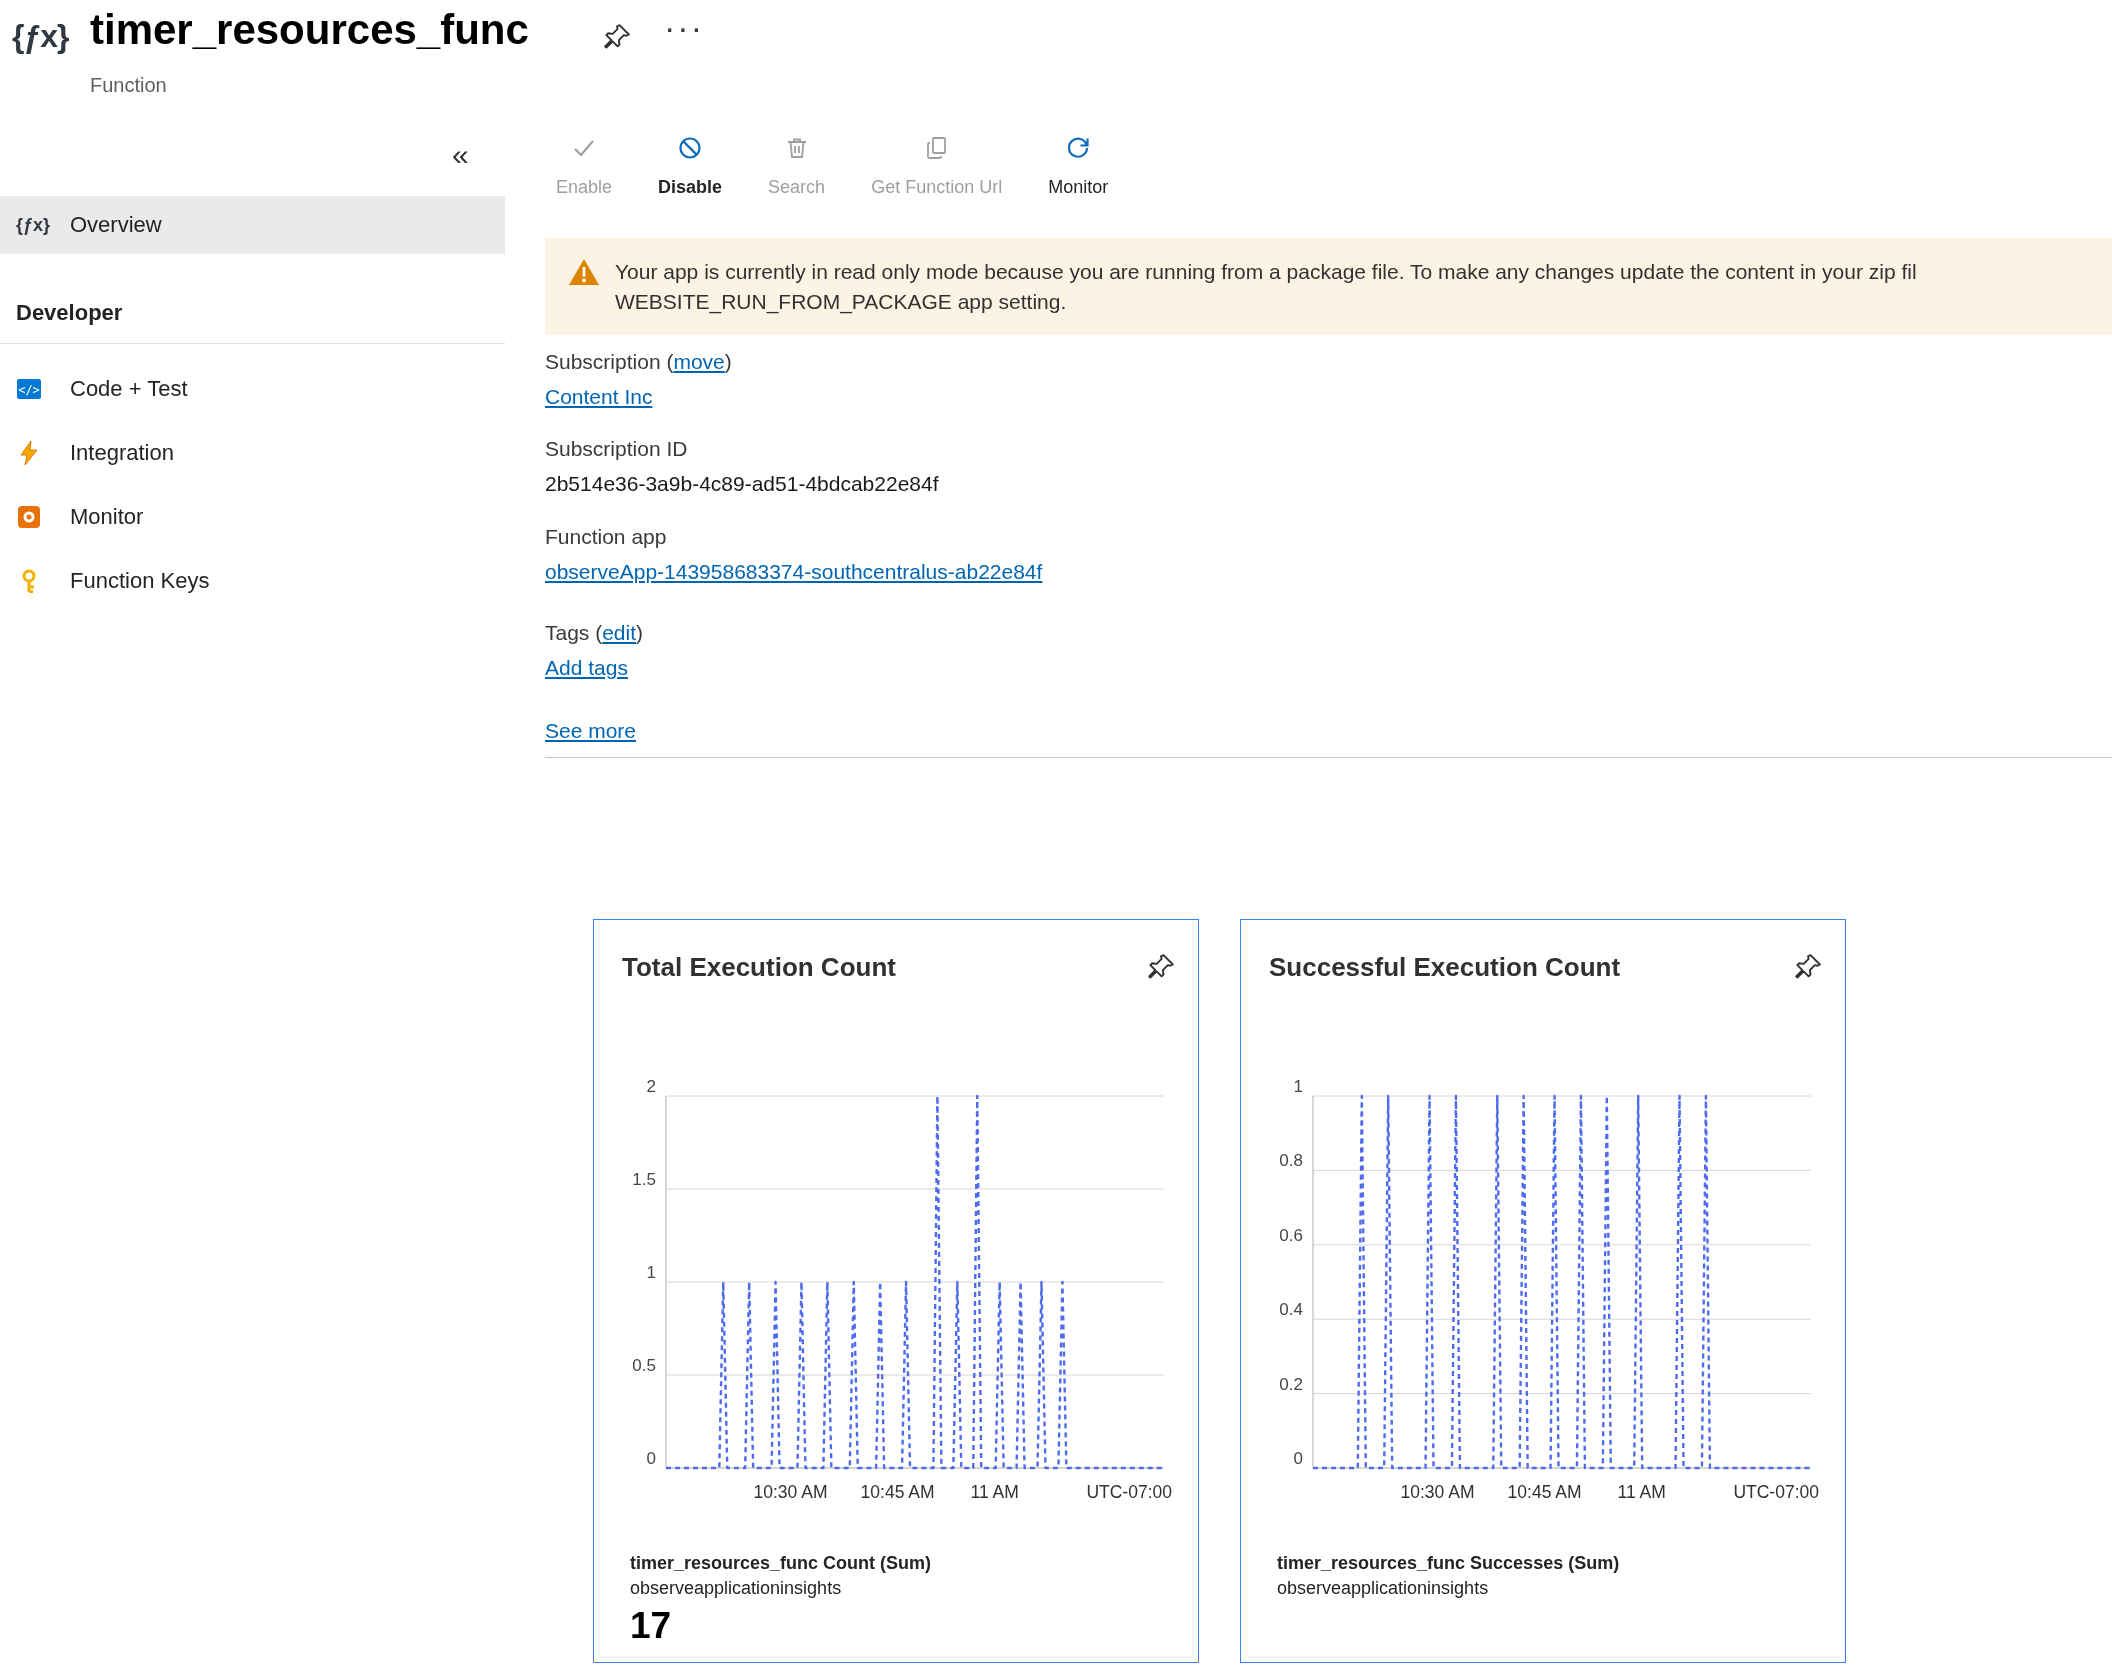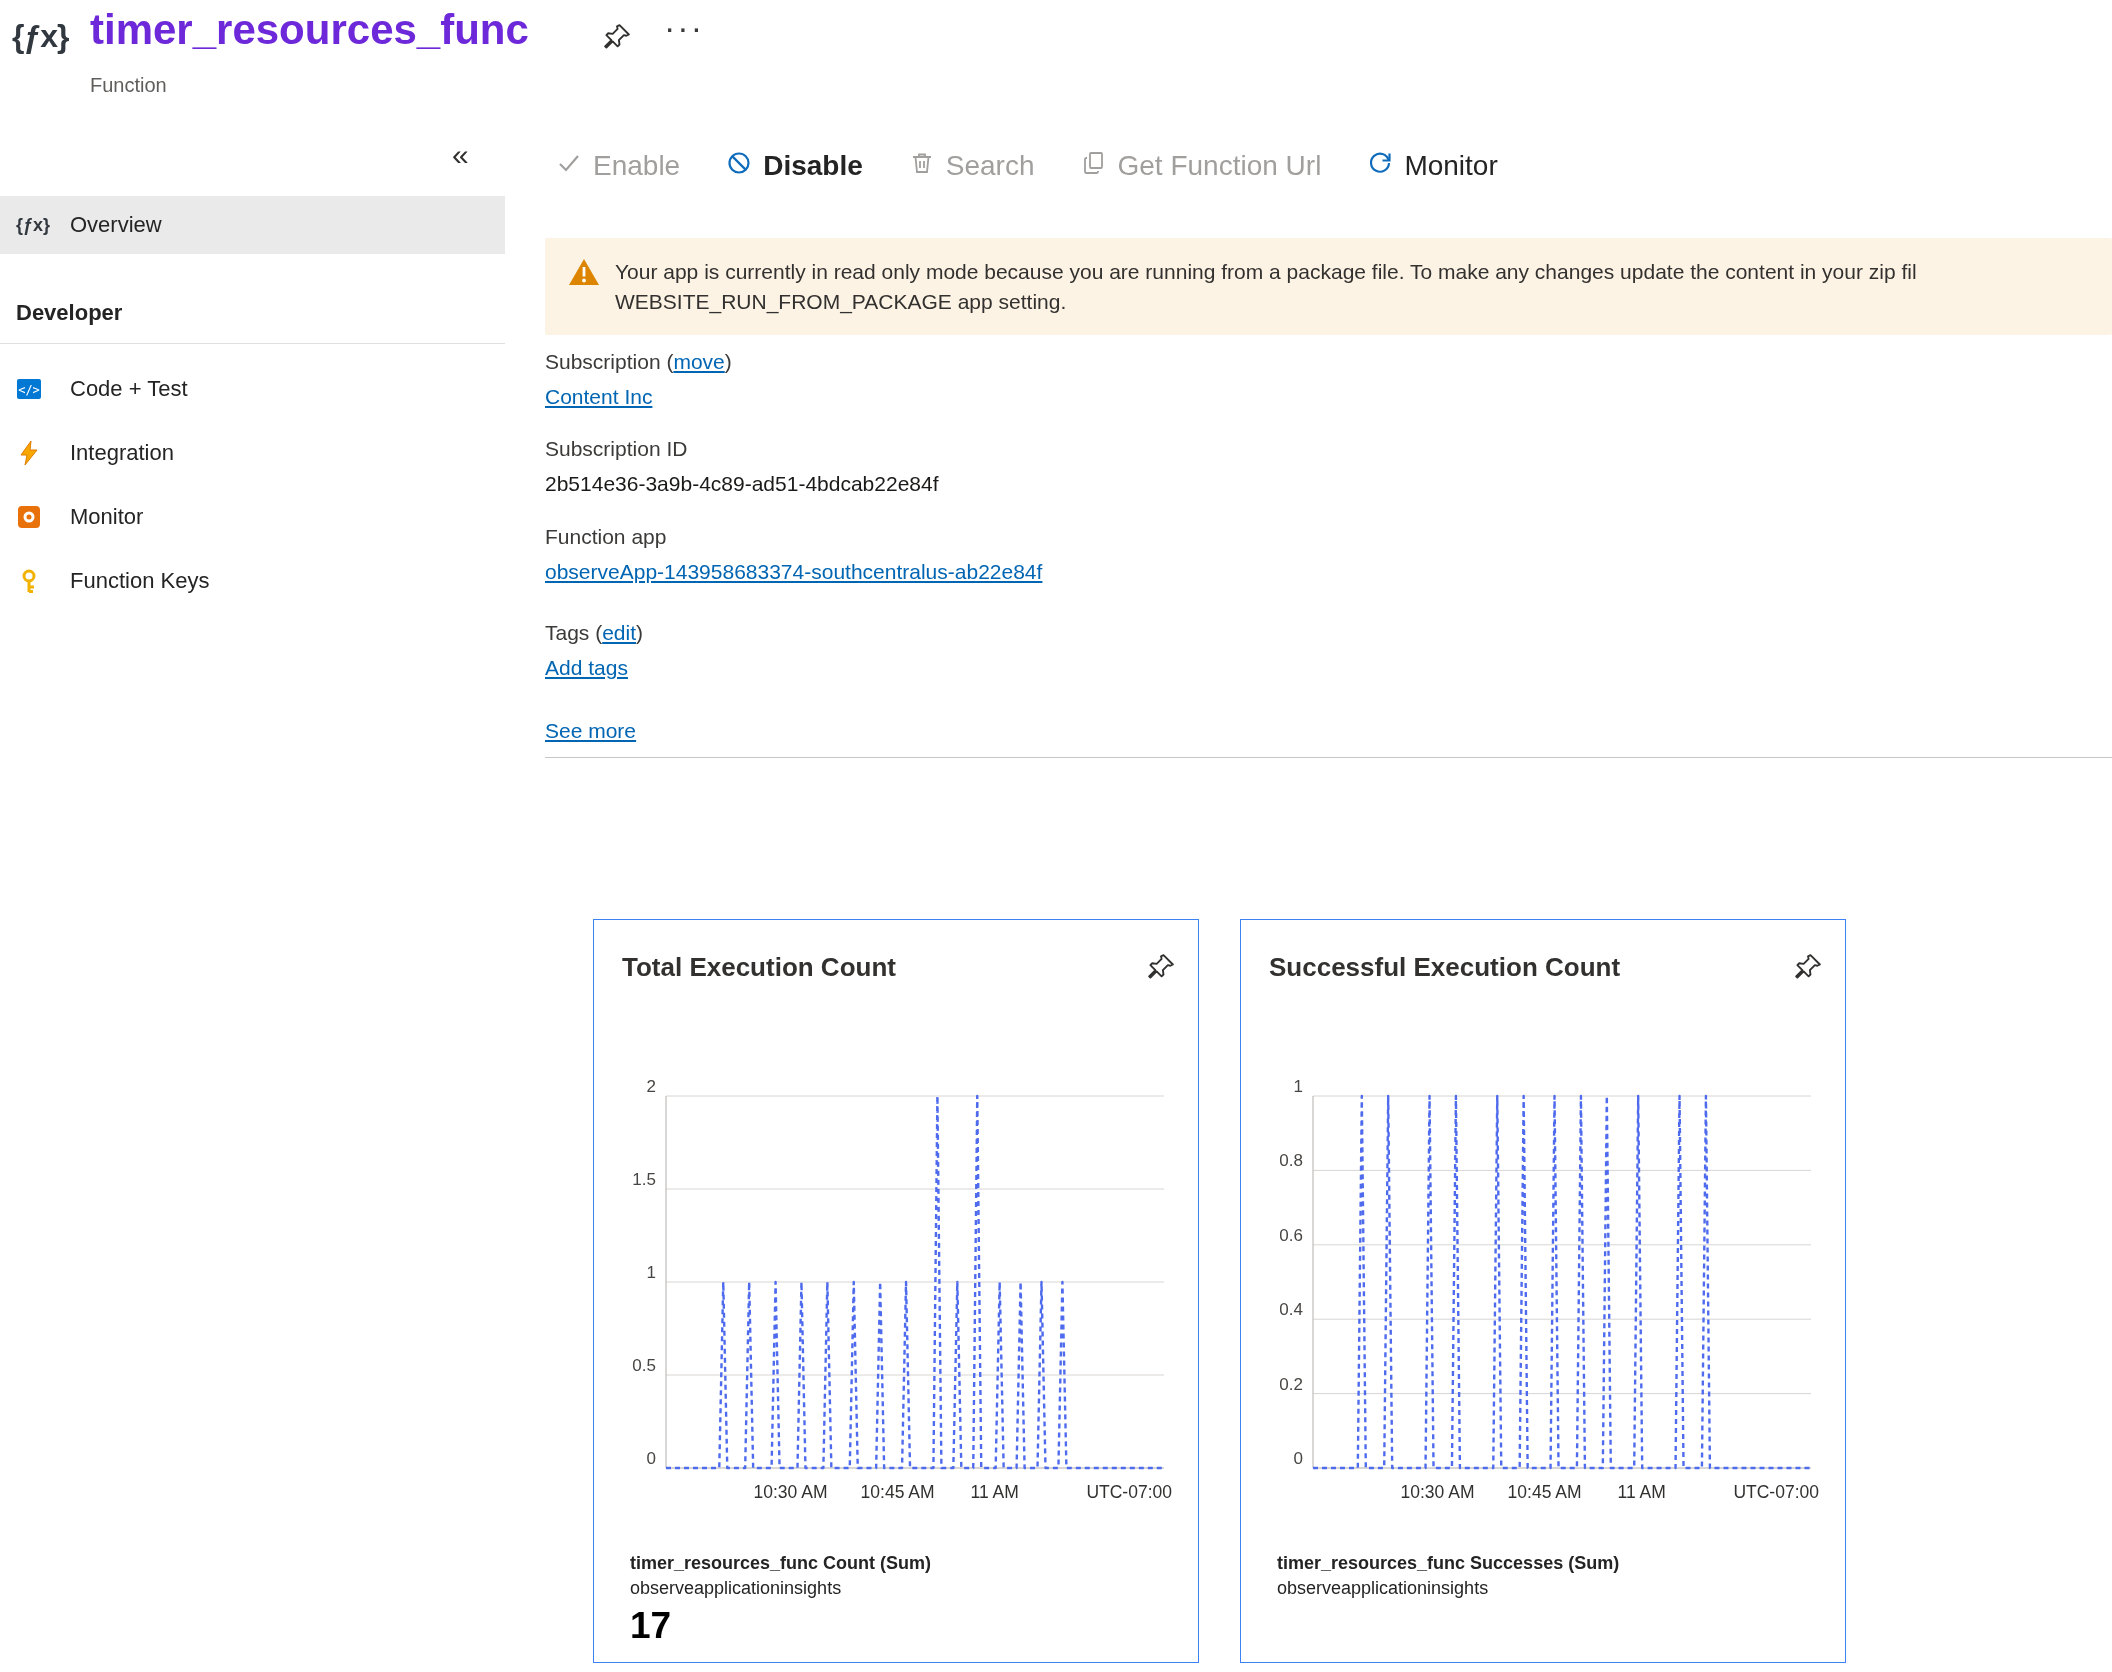--- a/index.html
+++ b/index.html
@@ -10,21 +10,21 @@
     height: 1672px;
     background: #fff;
     font-family: "Liberation Sans", "DejaVu Sans", sans-serif;
     color: #323130;
     overflow: hidden;
   }
   .abs { position: absolute; }
 
   
   .fx-badge { left: 12px; top: 18px; font-size: 32px; font-weight: bold; color: #32383f; letter-spacing: -1px; }
-  .page-title { left: 90px; top: 6px; font-size: 42px; font-weight: 700; color: #6d28d9; }
+  .page-title { left: 90px; top: 6px; font-size: 42px; font-weight: 700; color: #000000; }
   .header-pin { left: 602px; top: 22px; cursor: pointer; }
   .header-more { left: 664px; top: 8px; font-size: 34px; color: #3b3a39; letter-spacing: 2px; cursor: pointer; background: none; border: none; font-family: inherit; }
   .page-subtitle { left: 90px; top: 74px; font-size: 20px; color: #605e5c; }
 
   
   .search-box {
     left: 14px; top: 136px; width: 402px; height: 43px;
     border: 1px solid #8a8886; border-radius: 2px;
     display: flex; align-items: center; gap: 10px; padding: 0 10px; background: #fff;
   }
@@ -47,21 +47,21 @@
 
   .nav-item {
     left: 0; width: 505px; height: 58px;
     display: flex; align-items: center; gap: 20px; padding-left: 16px;
     font-size: 22px; color: #242424; cursor: pointer;
   }
   .nav-item .nav-icon { width: 34px; display: flex; align-items: center; }
 
   
   .toolbar { left: 556px; top: 142px; display: flex; gap: 46px; align-items: center; height: 48px; }
-  .tb-item { display: flex; align-items: center; gap: 11px; background: none; border: none; font-family: inherit; font-size: 28px; cursor: pointer; }
+  .tb-item { display: flex; align-items: center; gap: 11px; background: none; border: none; font-family: inherit; font-size: 18px; cursor: pointer; flex-direction: column; }
   .tb-item.disabled { color: #a19f9d; cursor: default; }
   .tb-item.dark { color: #242424; }
   .tb-item.semibold { font-weight: 600; }
 
   
   .banner {
     left: 545px; top: 238px; width: 1567px; height: 97px;
     background: #fdf3e4; border-radius: 2px;
     display: flex; align-items: flex-start; gap: 14px; padding: 19px 22px;
   }

